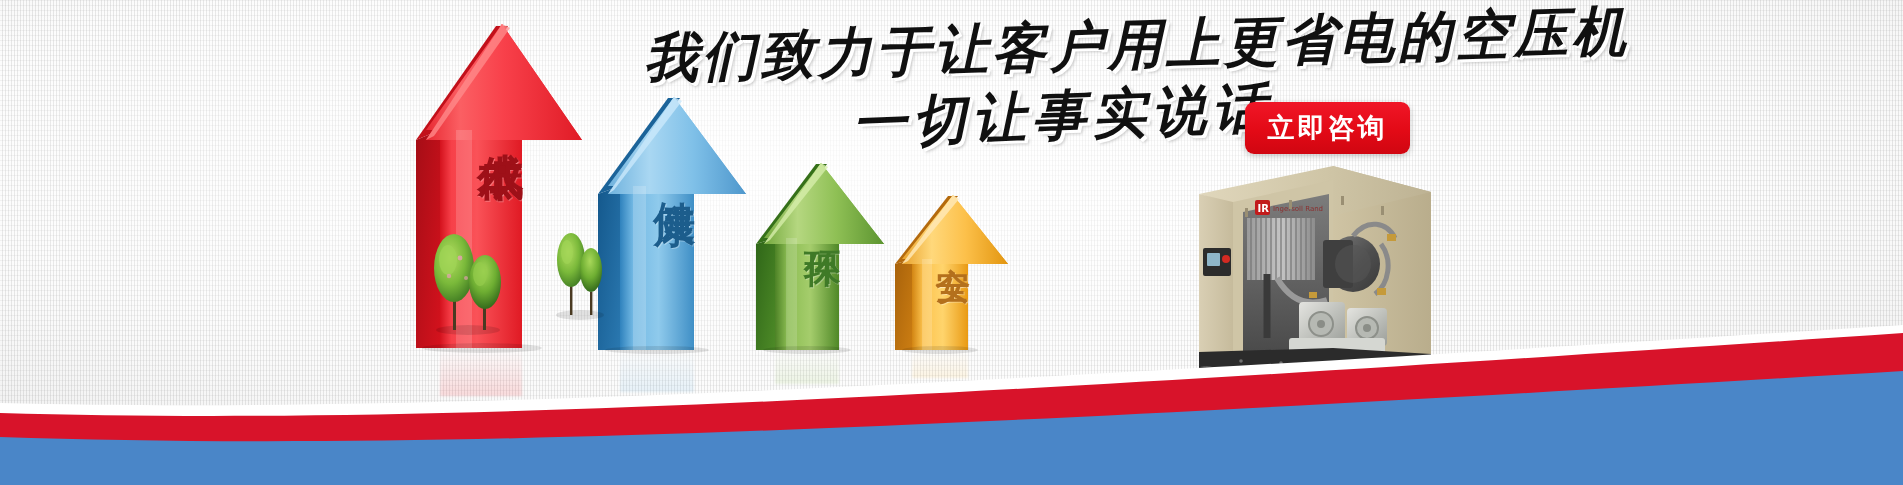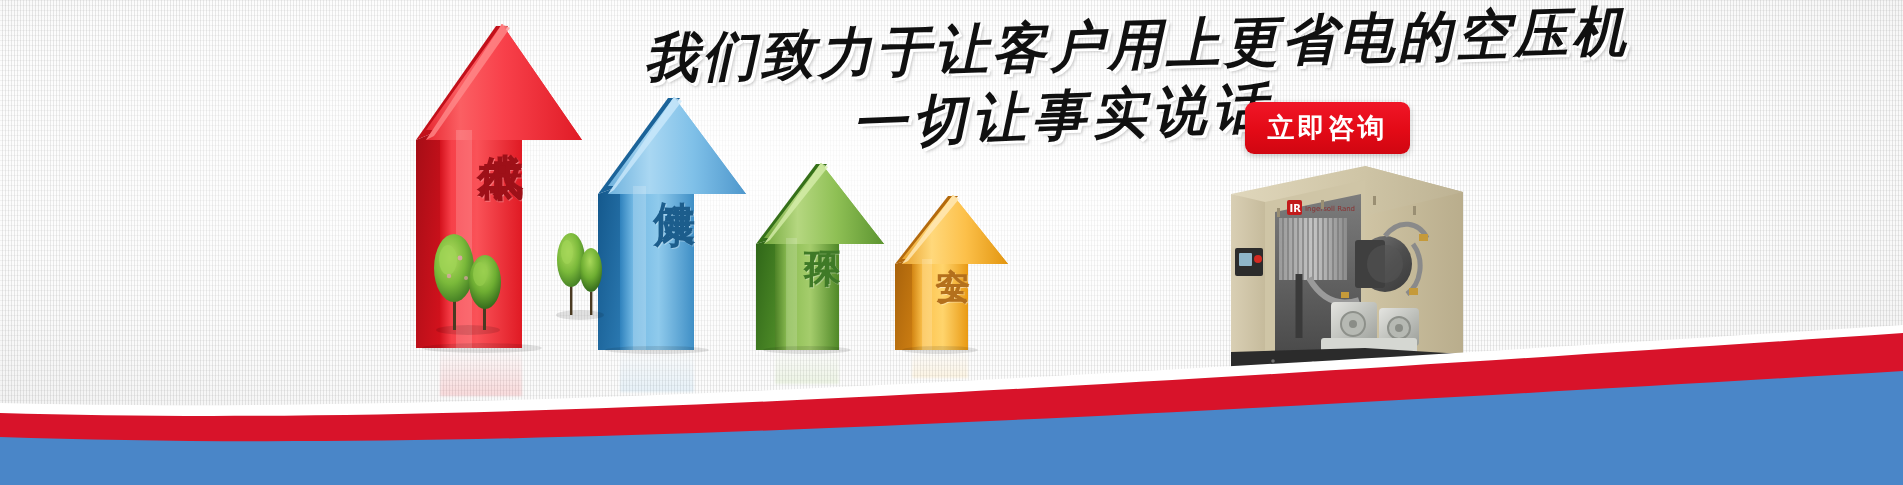--- a/index.html
+++ b/index.html
@@ -302,21 +302,21 @@
       <ellipse cx="39" cy="54" rx="11" ry="22" fill="url(#tg2)"></ellipse>
       <ellipse cx="15" cy="36" rx="6" ry="12" fill="#9fd455" opacity=".7"></ellipse>
     </svg>
   </div>
 
   <div class="headline" style="left:644px;top:23px;font-size:54px;letter-spacing:4px;transform:rotate(-1.6deg);transform-origin:left center;">我们致力于让客户用上更省电的空压机</div>
   <div class="headline" style="left:852px;top:88px;font-size:54px;letter-spacing:6px;transform:rotate(-2.2deg);transform-origin:left center;">一切让事实说话</div>
 
   <button class="cta" style="left:1245px;top:102px;width:165px;height:52px;font-size:27px;background:linear-gradient(180deg,#f01627 0%,#e30a16 55%,#d00611 100%);">立即咨询</button>
 
-  <div class="machine" style="left:1213px;top:152px;width:290px;height:240px;text-decoration:underline;">
+  <div class="machine" style="left:1181px;top:152px;width:290px;height:240px;text-decoration:underline;">
     <svg width="270" height="240" viewBox="0 0 270 240">
       <defs>
         <linearGradient id="cabTop" x1="0" y1="0" x2="1" y2="0">
           <stop offset="0%" stop-color="#e0d7bc"></stop>
           <stop offset="55%" stop-color="#cfc5a6"></stop>
           <stop offset="100%" stop-color="#bdb293"></stop>
         </linearGradient>
         <linearGradient id="cabLeft" x1="0" y1="0" x2="1" y2="0">
           <stop offset="0%" stop-color="#d9cfb4"></stop>
           <stop offset="100%" stop-color="#c6bb9c"></stop>

